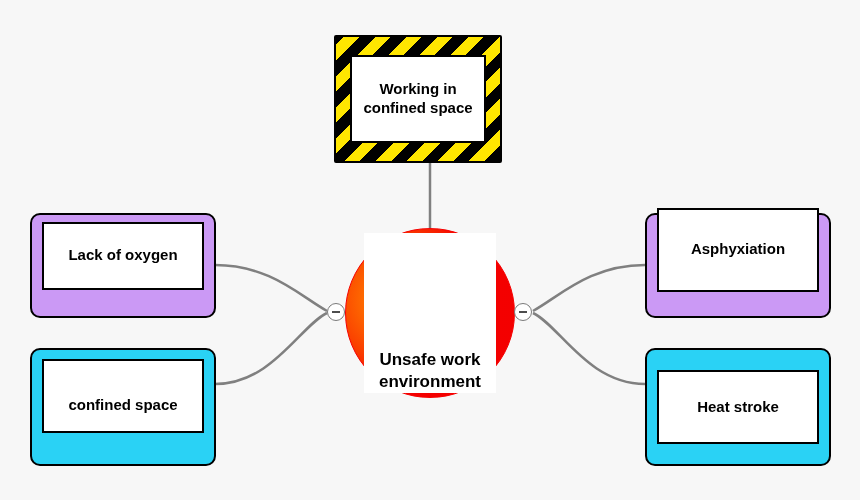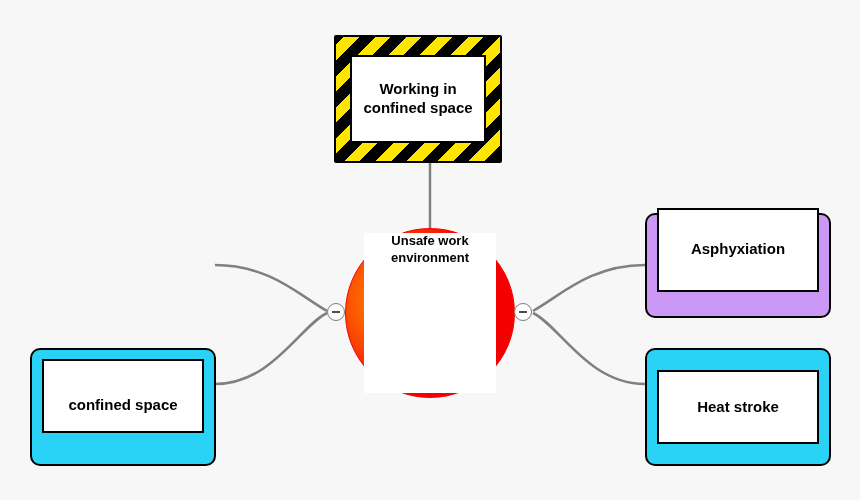--- a/index.html
+++ b/index.html
@@ -89,25 +89,25 @@
     background: radial-gradient(circle at 30% 42%, #ff8a00 0%, #ff7a00 14%, #fa3b00 42%, #f40000 62%, #f30000 100%);
     display: flex;
     align-items: center;
     justify-content: center;
   }
   .center-inner {
     background: #ffffff;
     width: 132px;
     height: 160px;
     display: flex;
-    align-items: flex-start;
+    align-items: flex-end;
     justify-content: center;
     text-align: center;
     font-weight: bold;
-    font-size: 13px;
+    font-size: 17px;
     color: #000;
     line-height: 1.3;
     box-sizing: border-box;
   }
 
   
   .toggle {
     position: absolute;
     width: 18px;
     height: 18px;
@@ -154,20 +154,25 @@
 
   <div class="node hazard-outer" style="left:334px; top:35px; width:168px; height:128px;">
     <div class="hazard-inner">
       <span>
         <span>Working in</span><br>
         <span>confined space</span>
       </span>
     </div>
   </div>
 
+  <div class="node leaf purple" style="left:30px; top:213px; width:186px; height:105px;">
+    <div class="leaf-inner" style="height:68px; margin-bottom:20px;">
+      <span>Lack of oxygen</span>
+    </div>
+  </div>
 
   <div class="node leaf cyan" style="left:30px; top:348px; width:186px; height:118px;">
     <div class="leaf-inner" style="height:74px; margin-bottom:22px;">
       <span>
         <br>
         <span>confined space</span>
       </span>
     </div>
   </div>
 

